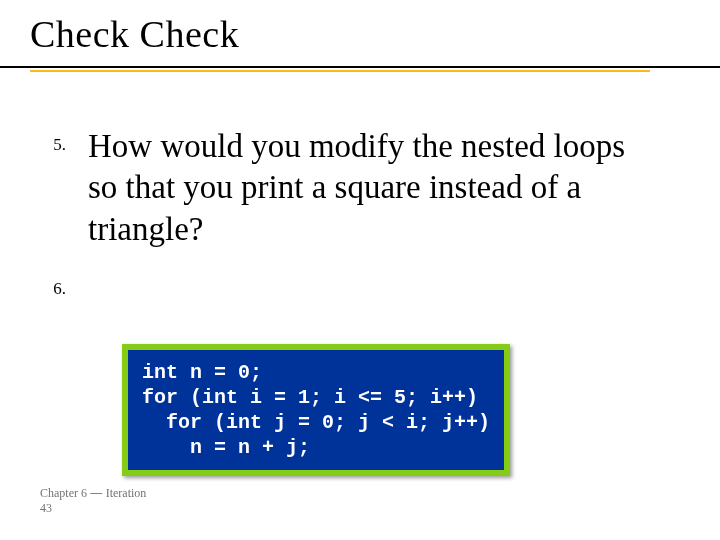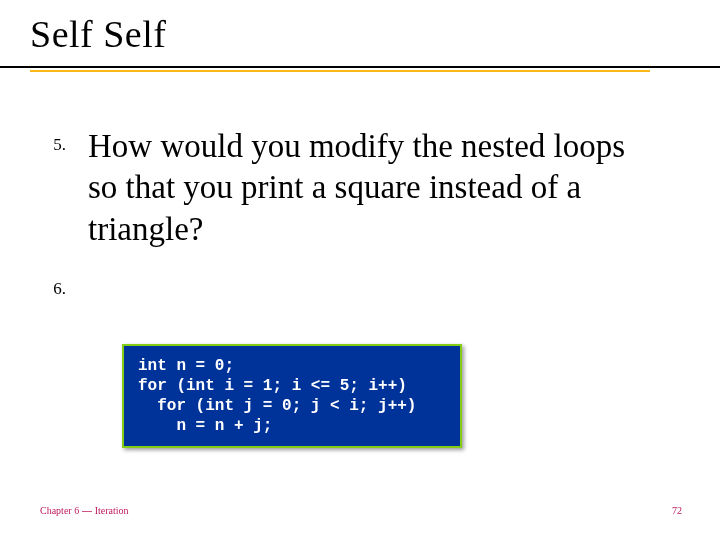--- a/index.html
+++ b/index.html
@@ -59,49 +59,50 @@
   .codevar {
     font-family: "Courier New", monospace;
   }
   .codebox {
     margin-left: 92px;
     margin-top: 25px;
     background: #003399;
     color: #fff;
     padding: 10px 14px 10px 14px;
     font-family: "Courier New", monospace;
-    font-size: 16px;
+    font-size: 20px;
     font-weight: bold;
-    border: 2px solid #84cc16;
+    border: 6px solid #84cc16;
     box-shadow: 2px 2px 4px rgba(0,0,0,0.4);
     white-space: pre;
     line-height: 1.25;
     display: inline-block;
     min-width: 340px;
   }
   .footer {
     position: absolute;
     bottom: 24px;
     left: 40px;
     right: 38px;
     display: flex;
     justify-content: space-between;
-    font-size: 10px;
-    color: #be185d;
+    font-size: 12px;
+    color: #737373;
+    flex-direction: column;
   }
   .chapter-dash {
     font-family: Arial, sans-serif;
   }
 </style>
 </head>
 <body>
 
 
 
-<h1 class="title">Self Self</h1>
+<h1 class="title">Check Check</h1>
 
 <div class="divider">
   <div class="divider-top"></div>
   <div class="divider-bottom"></div>
 </div>
 
 <ol class="list">
   <li>
     <span class="num">5.</span>
     <span class="q">How would you modify the nested loops so that you print a square instead of a triangle?</span>
@@ -113,17 +114,17 @@
 
 <div class="codebox">int n = 0;
 for (int i = 1; i &lt;= 5; i++)
   for (int j = 0; j &lt; i; j++)
     n = n + j;</div>
 
 <div class="footer">
   <span>
     <span>Chapter 6</span><span class="chapter-dash"> — </span><span>Iteration</span>
   </span>
-  <span>72</span>
+  <span>43</span>
 </div>
 
 
 
 
 </body></html>

